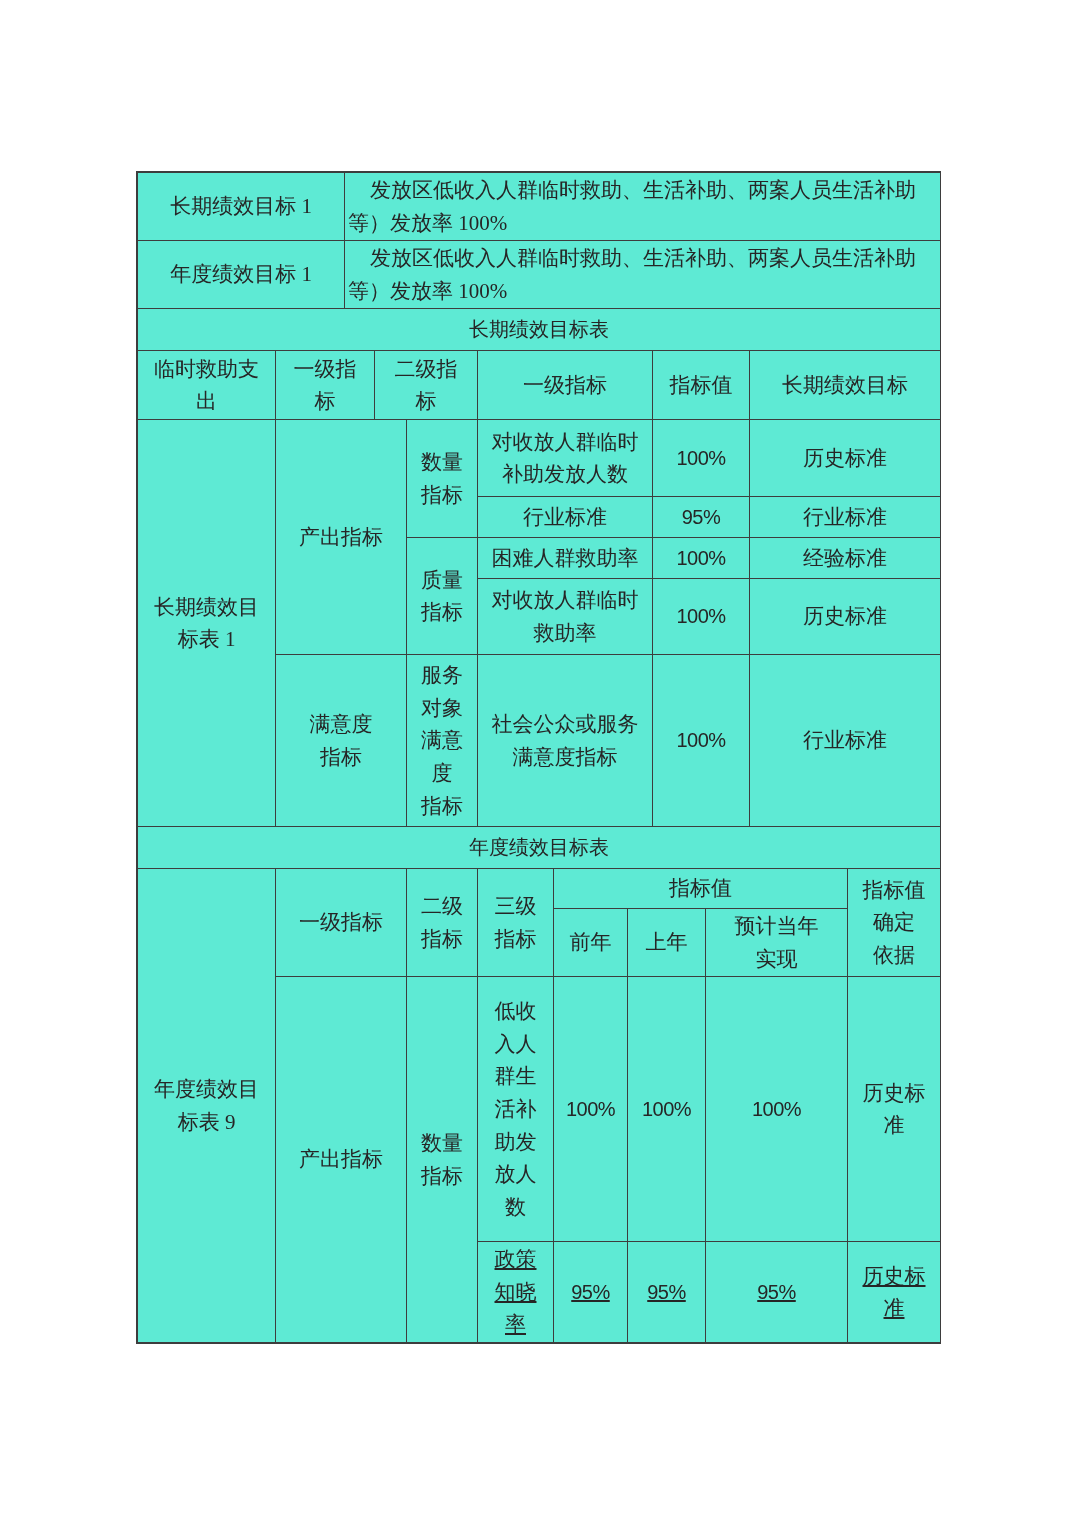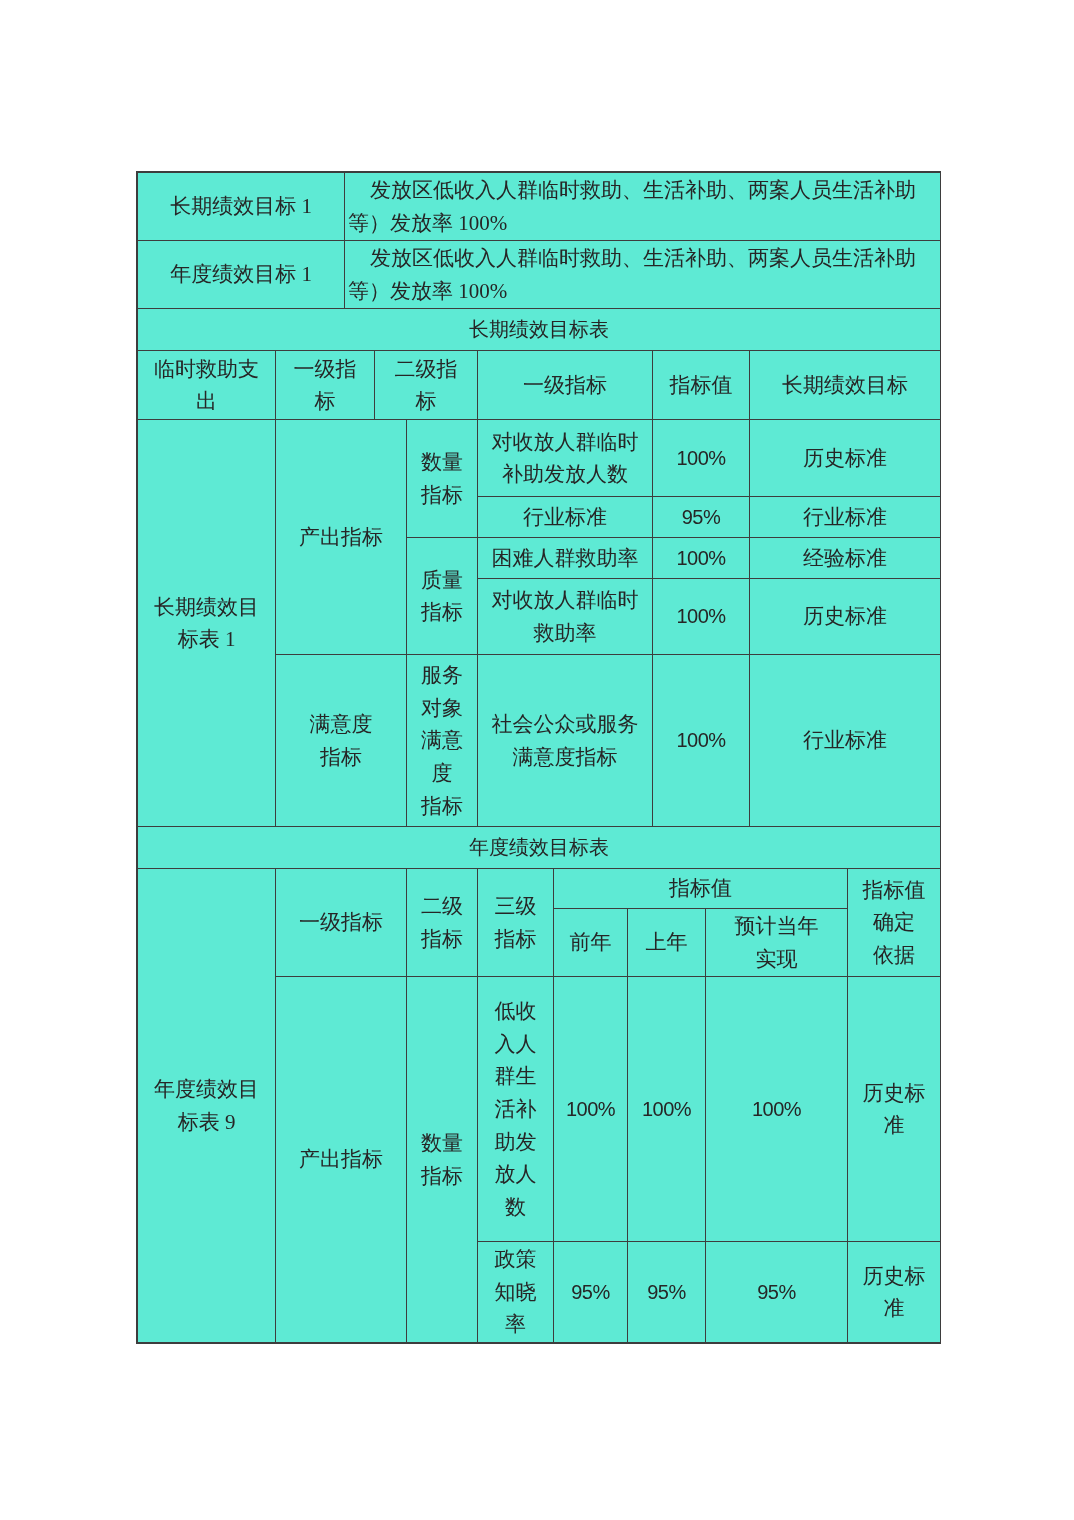--- a/index.html
+++ b/index.html
@@ -56,21 +56,21 @@
   }
   
   .h40  { height: 40px; }
   .h41  { height: 41px; }
   .h42  { height: 42px; }
   .h61  { height: 61px; }
   .h66  { height: 66px; }
   .h69  { height: 69px; }
   .h76  { height: 76px; }
   .h77  { height: 77px; }
-  .h100 { height: 100px; }
+  .h100 { height: 100px; text-decoration: underline; }
   .h172 { height: 172px; }
   .h265 { height: 265px; }
 </style>
 </head>
 <body>
 
 <div class="doc">
 
   <table class="grid">
     <colgroup>

